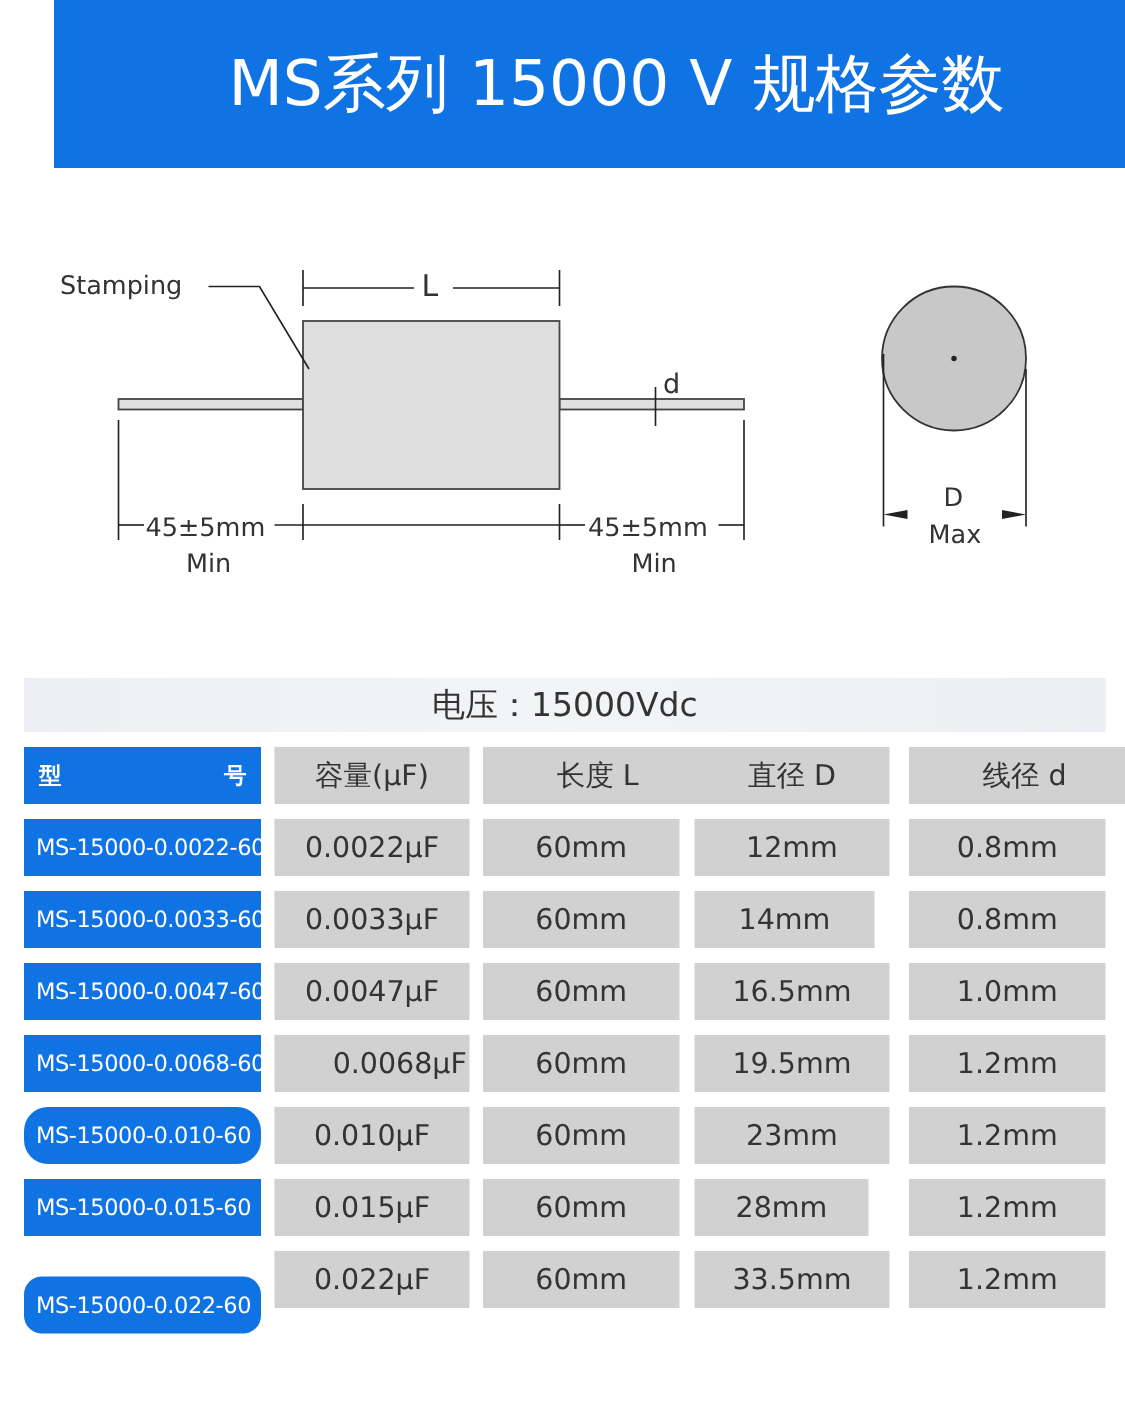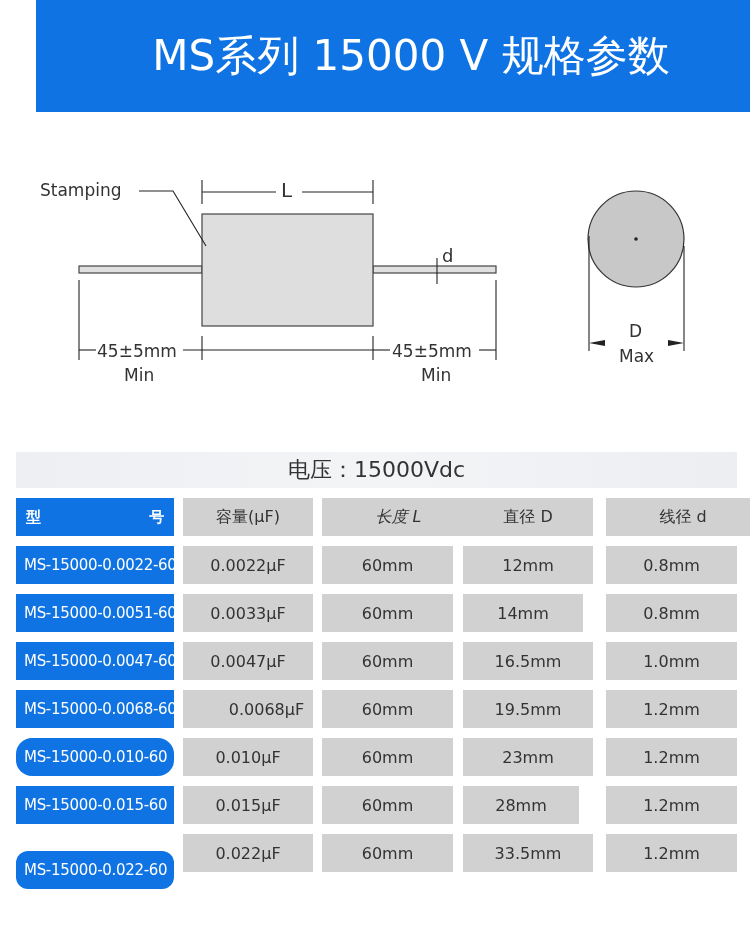--- a/index.html
+++ b/index.html
@@ -21,21 +21,21 @@
   .voltage-bar {
     position: absolute; left: 16px; top: 452px; width: 721px; height: 36px;
     background: linear-gradient(90deg, #eeeff2 0%, #f3f4f6 50%, #eceef1 100%);
     display: flex; align-items: center; justify-content: center;
     color: #333; font-size: 22px;
   }
   .table { position: absolute; left: 0; top: 0; width: 750px; }
   .cell {
     position: absolute; height: 38px;
     display: flex; align-items: center; justify-content: center;
-    font-size: 16px; color: #333333; background: #d1d1d1;
+    font-size: 19px; color: #333333; background: #d1d1d1;
     box-sizing: border-box; white-space: nowrap;
   }
   .cell.model {
     background: #0f73e3; color: #ffffff; justify-content: flex-start; padding-left: 8px;
     font-size: 15px; letter-spacing: -0.3px;
   }
   .cell.model-head { justify-content: space-between; padding: 0 10px 0 10px; font-weight: bold; }
 </style>
 </head>
 <body>
@@ -97,34 +97,34 @@
   <span>电压：15000Vdc</span>
 </div>
 
 <div class="table">
 
   <div class="cell model model-head" style="left:16px; top:498px; width:158px;">
     <span>型</span>
     <span>号</span>
   </div>
   <div class="cell" style="left:183px; top:498px; width:130px;">容量(μF)</div>
-  <div class="cell" style="left:322px; top:498px; width:153px;font-style:italic;">长度 L</div>
+  <div class="cell" style="left:322px; top:498px; width:153px;">长度 L</div>
   <div class="cell" style="left:463px; top:498px; width:130px;">直径 D</div>
   <div class="cell" style="left:606px; top:498px; width:154px;">线径 d</div>
 
   <div id="rows">
       <div>
         <div class="cell model" style="left: 16px; top: 546px; width: 158px;">MS-15000-0.0022-60</div>
         <div class="cell" style="left: 183px; top: 546px; width: 130px;">0.0022μF</div>
         <div class="cell" style="left: 322px; top: 546px; width: 131px;">60mm</div>
         <div class="cell" style="left: 463px; top: 546px; width: 130px;">12mm</div>
         <div class="cell" style="left: 606px; top: 546px; width: 131px;">0.8mm</div>
       </div>
       <div>
-        <div class="cell model" style="left: 16px; top: 594px; width: 158px;">MS-15000-0.0051-60</div>
+        <div class="cell model" style="left: 16px; top: 594px; width: 158px;">MS-15000-0.0033-60</div>
         <div class="cell" style="left: 183px; top: 594px; width: 130px;">0.0033μF</div>
         <div class="cell" style="left: 322px; top: 594px; width: 131px;">60mm</div>
         <div class="cell" style="left: 463px; top: 594px; width: 120px;">14mm</div>
         <div class="cell" style="left: 606px; top: 594px; width: 131px;">0.8mm</div>
       </div>
       <div>
         <div class="cell model" style="left: 16px; top: 642px; width: 158px;">MS-15000-0.0047-60</div>
         <div class="cell" style="left: 183px; top: 642px; width: 130px;">0.0047μF</div>
         <div class="cell" style="left: 322px; top: 642px; width: 131px;">60mm</div>
         <div class="cell" style="left: 463px; top: 642px; width: 130px;">16.5mm</div>

